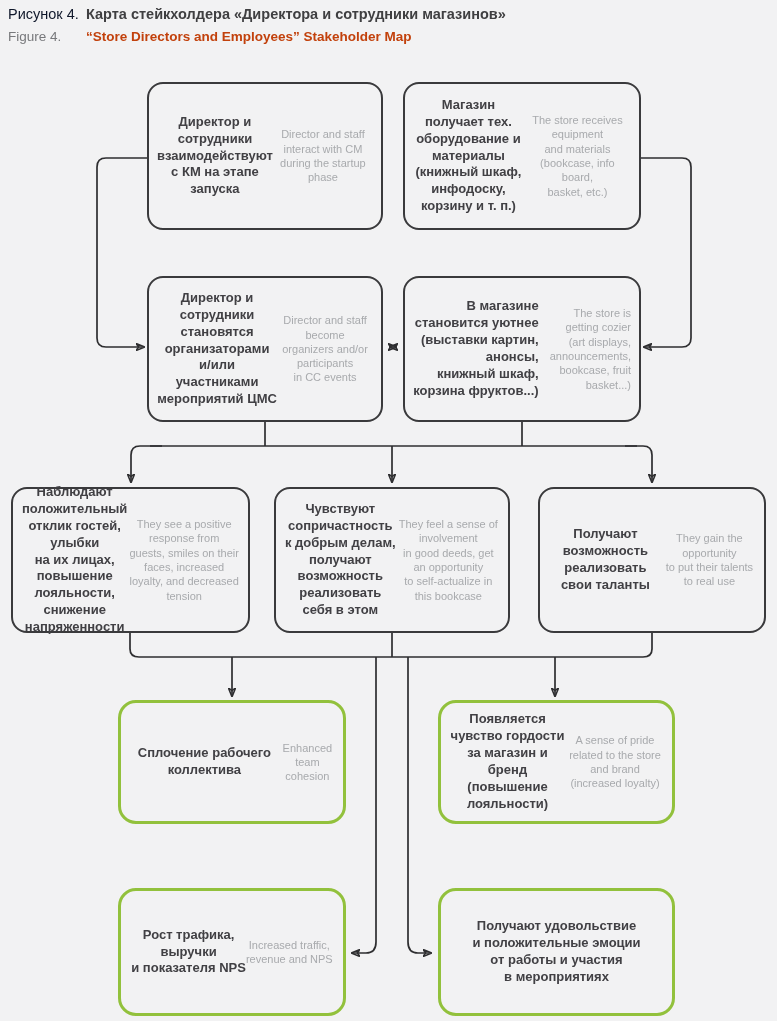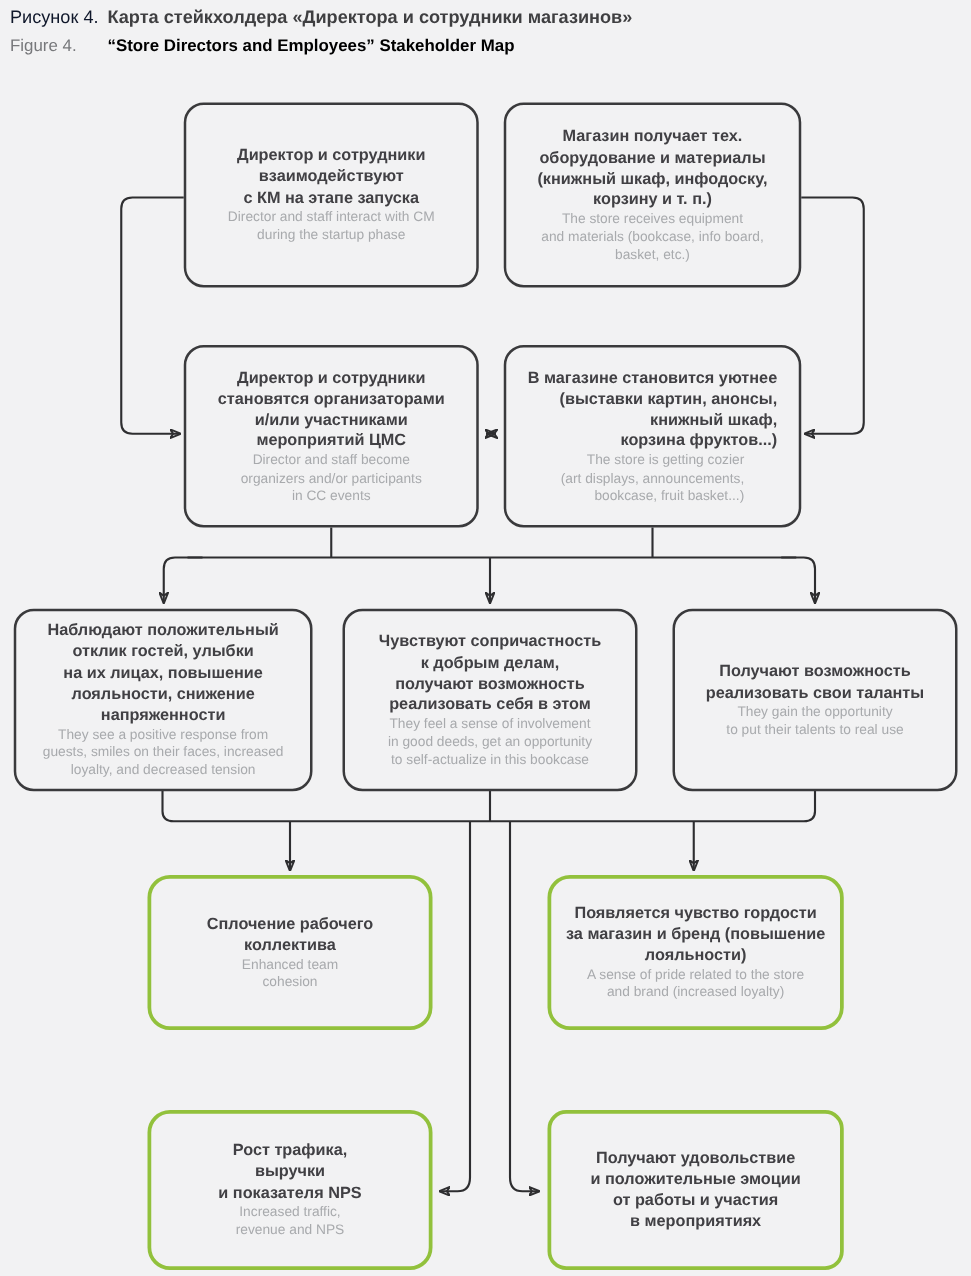--- a/index.html
+++ b/index.html
@@ -14,36 +14,36 @@
     background: #F2F2F3;
     overflow: hidden;
   }
   
   .title-block { position: absolute; left: 8px; top: 6px; }
   .title-row { display: flex; align-items: baseline; }
   .fig-label { display: inline-block; width: 78px; flex: 0 0 78px; }
   .fig-label.ru { color: #0f172a; font-size: 14.5px; }
   .fig-title.ru { color: #3F3F41; font-size: 14.5px; font-weight: 700; }
   .fig-label.en { color: #77787B; font-size: 13.5px; }
-  .fig-title.en { color: #000000; font-size: 13.5px; font-weight: 700; }
+  .fig-title.en { color: #c2410c; font-size: 13.5px; font-weight: 700; }
   .title-row + .title-row { margin-top: 7px; }
   
   svg.connectors {
     position: absolute; left: 0; top: 0; width: 777px; height: 1021px;
     z-index: 1; pointer-events: none;
   }
   svg.connectors path { stroke: #2E2E30; stroke-width: 1.7; fill: none; }
   
   .node {
     position: absolute;
     box-sizing: border-box;
     border: 2px solid #3A3A3C;
     border-radius: 16px;
     display: flex;
-    flex-direction: column;
+    flex-direction: row;
     align-items: center;
     justify-content: center;
     text-align: center;
     padding: 20px 8px;
     z-index: 2;
     background: transparent;
   }
   .node.outcome {
     border: 3px solid #92C13C;
     border-radius: 18px;
@@ -185,20 +185,20 @@
   </div>
 
   <div class="node outcome" style="left:118px; top:888px; width:228px; height:128px;">
     <p class="ru">Рост трафика,
 выручки
 и показателя NPS</p>
     <p class="en">Increased traffic,
 revenue and NPS</p>
   </div>
 
-  <div class="node outcome" style="left:438px; top:888px; width:237px; height:128px;border-radius:15px;">
+  <div class="node outcome" style="left:438px; top:888px; width:237px; height:128px;">
     <p class="ru">Получают удовольствие
 и положительные эмоции
 от работы и участия
 в мероприятиях</p>
   </div>
 
 </div>
 
 </body></html>

